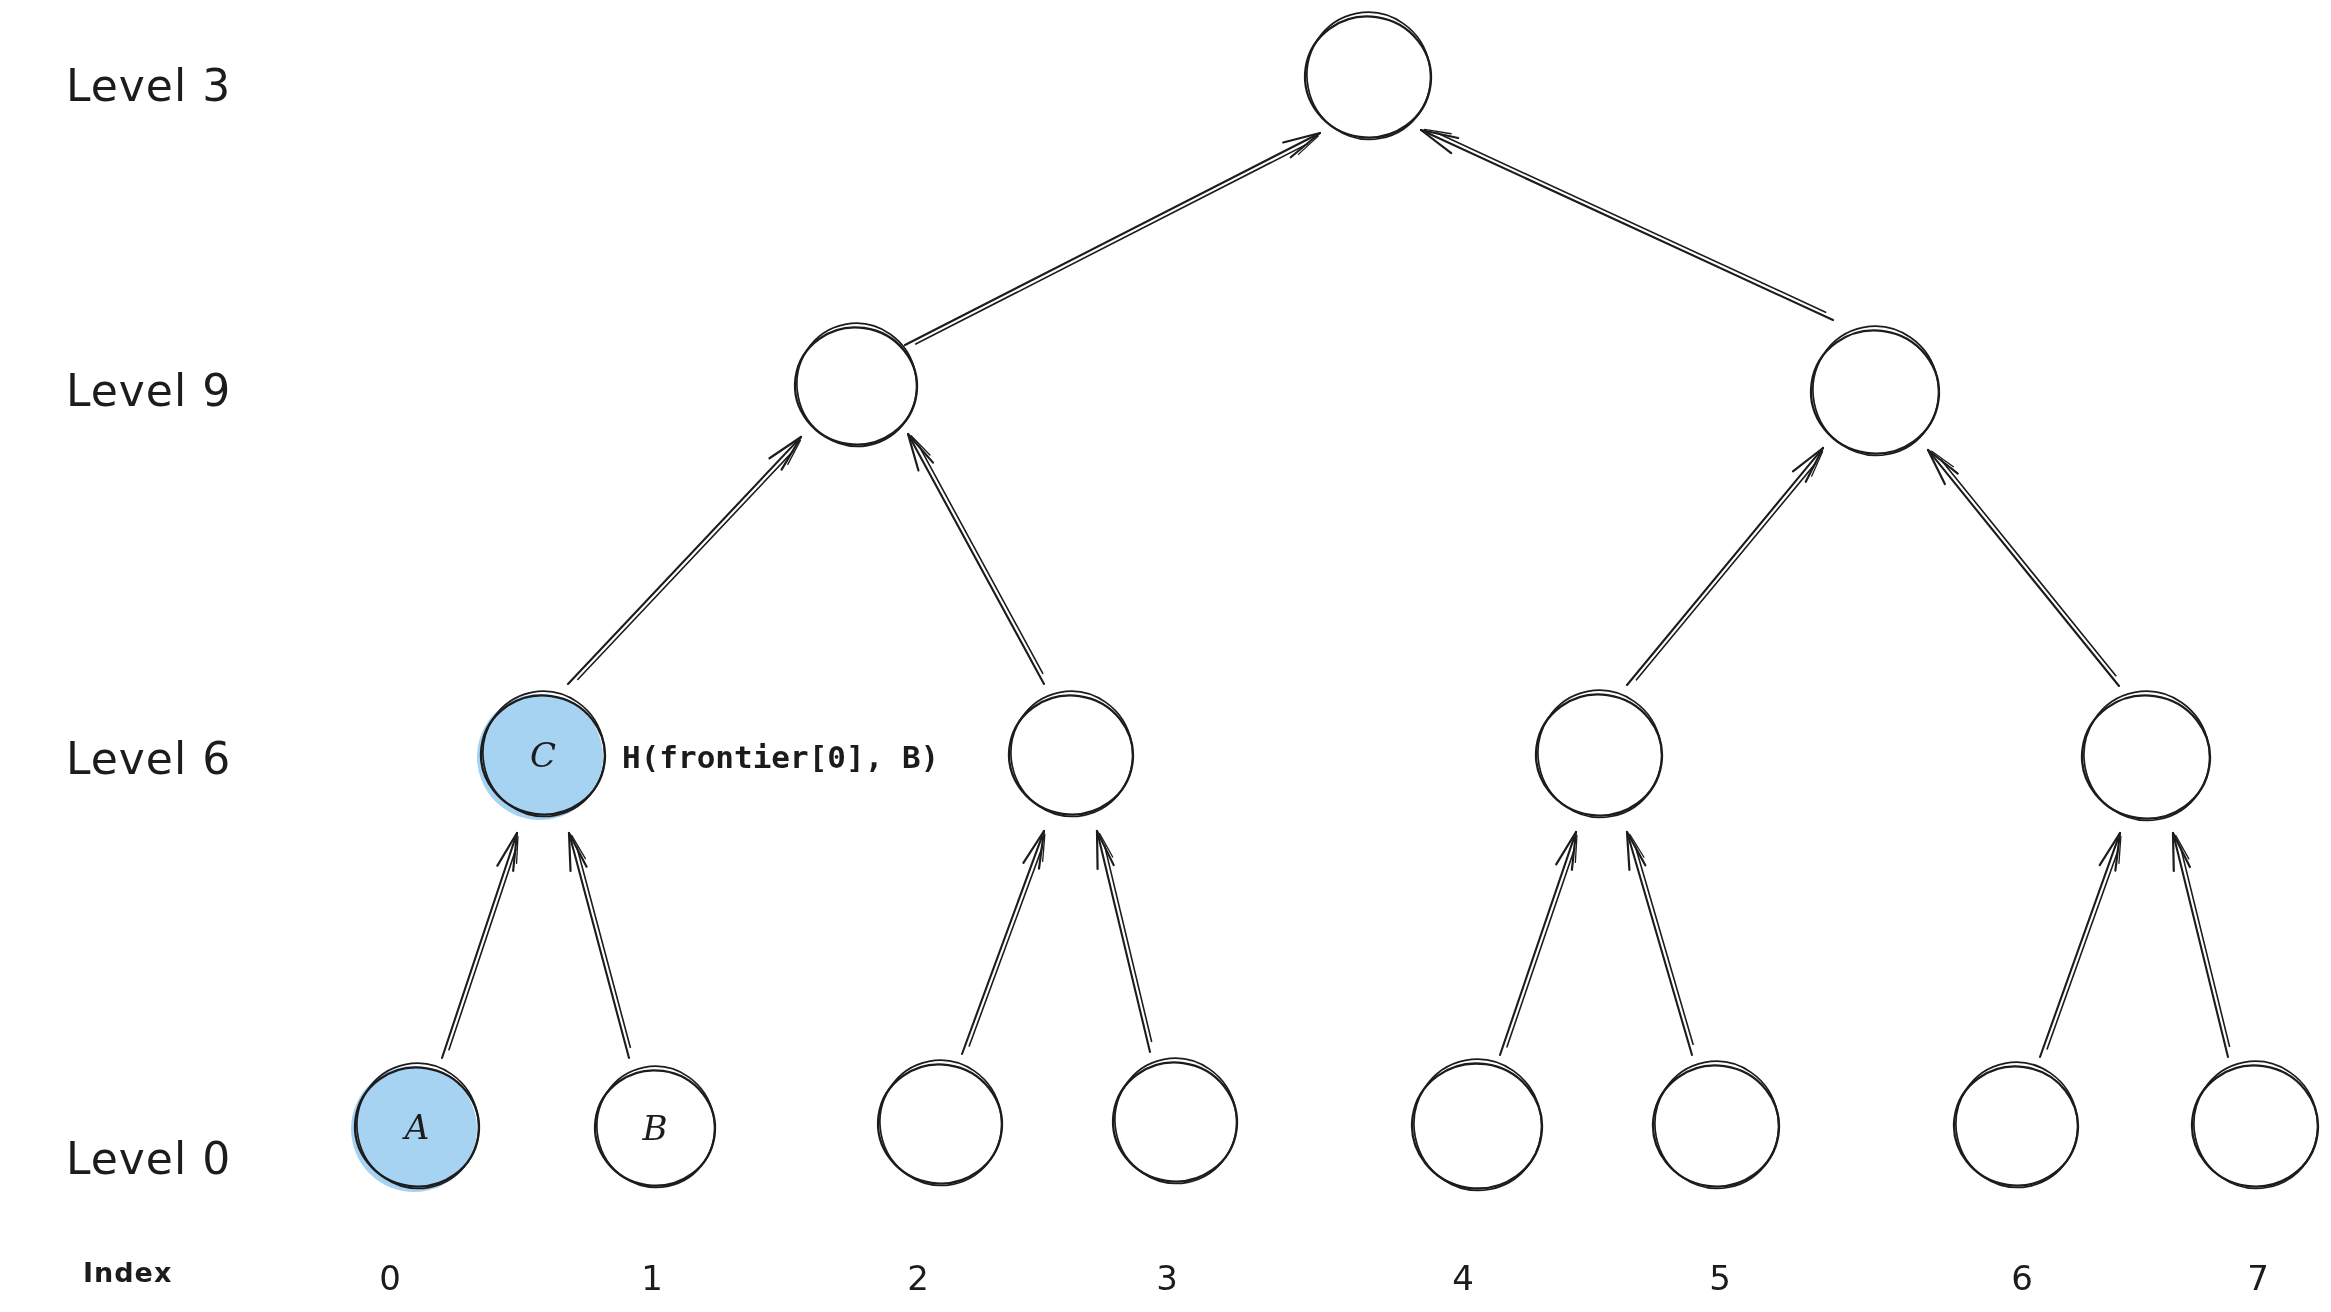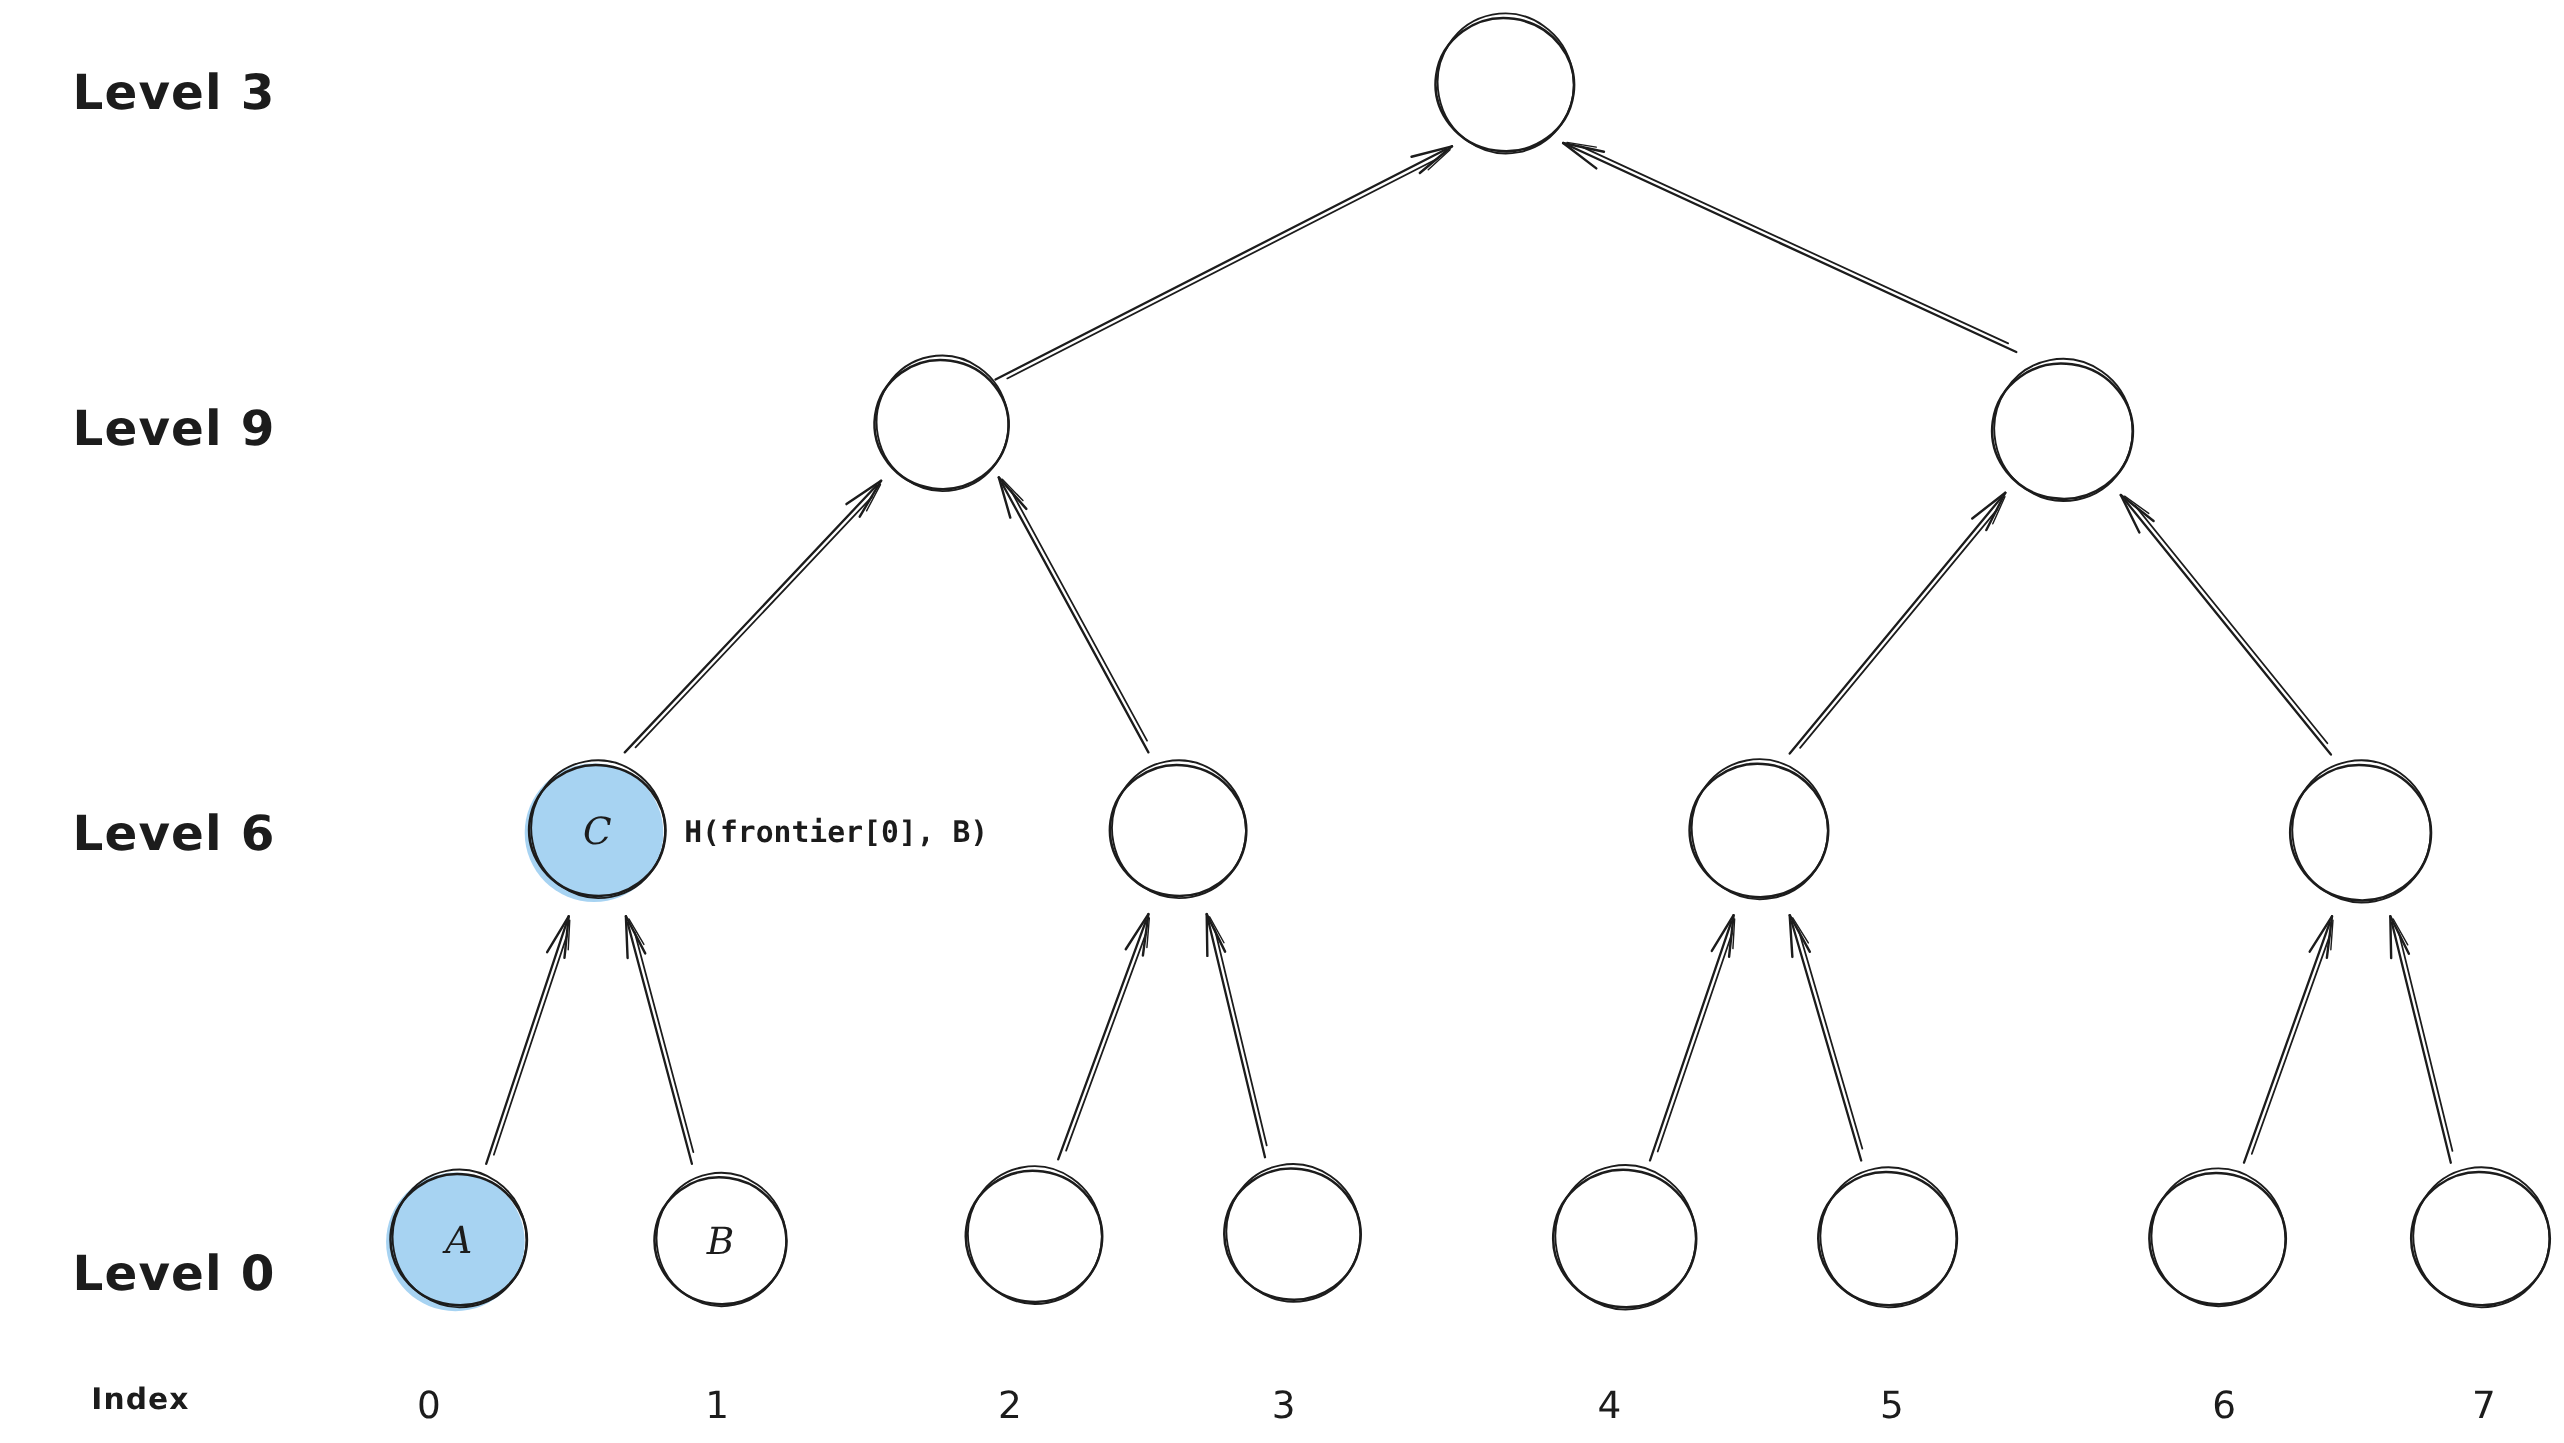--- a/index.html
+++ b/index.html
@@ -7,26 +7,26 @@
     position:relative;
     width:2331px;height:1312px;
     background:#ffffff;
     overflow:hidden;
     font-family:"DejaVu Sans", sans-serif;
     color:#1c1c1c;
   }
   svg#tree{position:absolute;left:0;top:0;width:2331px;height:1312px;}
   .pos{position:absolute;transform:translateY(-50%);white-space:nowrap;}
   .hand{font-family:"DejaVu Sans", sans-serif;color:#1c1c1c;}
-  .lvl{font-size:44px;font-weight:700;letter-spacing:1px;}
+  .lvl{font-size:44px;font-weight:400;letter-spacing:1px;}
   .index-label{font-size:27px;font-weight:700;letter-spacing:1px;}
   .idx{position:absolute;transform:translate(-50%,-50%);font-size:34px;font-weight:500;color:#1c1c1c;}
   .annotation{
     font-family:"DejaVu Sans Mono", monospace;
-    font-size:27px;font-weight:700;color:#1b1b1b;letter-spacing:0px;
+    font-size:31px;font-weight:700;color:#1b1b1b;letter-spacing:0px;
   }
   .node-label{
     font-family:"DejaVu Serif", serif;
     font-style:italic;
     font-size:34px;
     fill:#1c1c1c;
   }
 </style>
 </head>
 <body>

